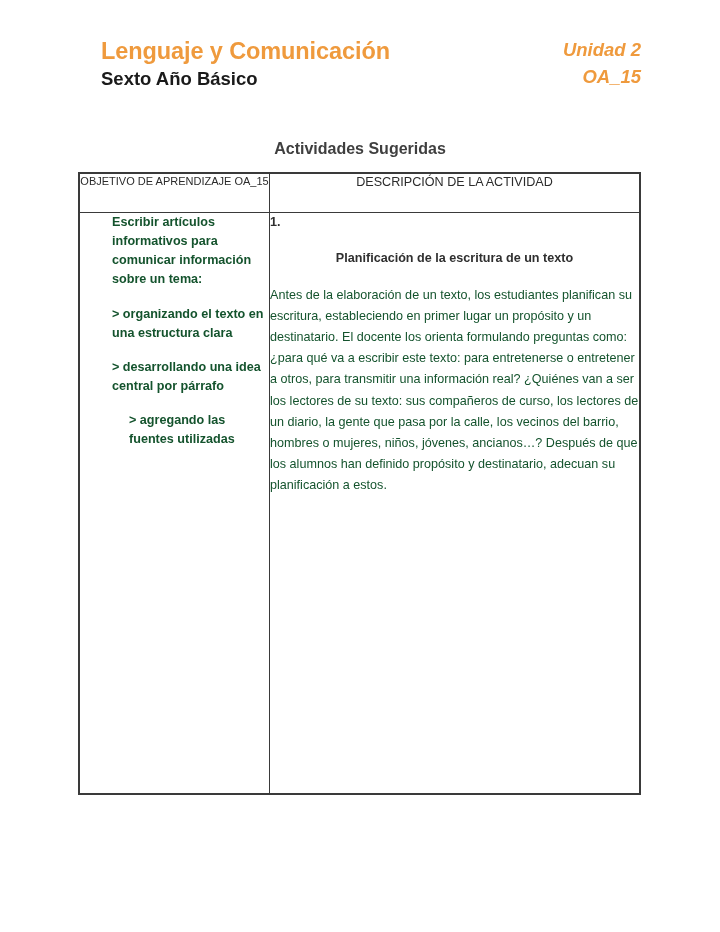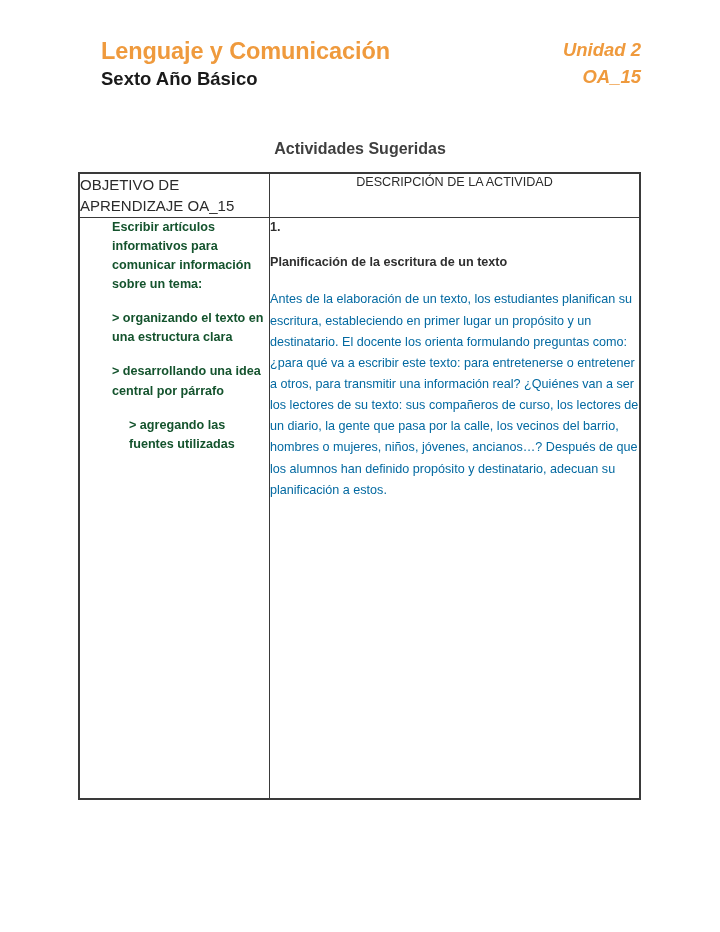--- a/index.html
+++ b/index.html
@@ -99,24 +99,25 @@
   .act-table td {
     border: 1.4px solid #3a3a3a;
     vertical-align: top;
     padding: 0;
   }
   .col-left  { width: 190px; }
   .col-right { width: auto; }
 
   .hdr-cell-left {
     padding: 7px 8px 8px 7px;
-    font-size: 15px;
+    font-size: 11px;
     color: #2b2b2b;
     line-height: 1.42;
     height: 38px;
+    text-align: center;
   }
   .hdr-cell-right {
     padding: 7px 8px 8px 8px;
     font-size: 12.6px;
     color: #2b2b2b;
     text-align: center;
     line-height: 1.42;
   }
 
   .body-cell-left {
@@ -143,24 +144,25 @@
     color: #2f2f2f;
     line-height: 1.5;
     margin: 0 0 17px 0;
   }
   .act-heading {
     font-size: 12.6px;
     font-weight: bold;
     color: #2f2f2f;
     line-height: 1.5;
     margin: 0 0 17px 0;
+    text-align: center;
   }
   .act-para {
     font-size: 12.6px;
-    color: #0369a1;
+    color: #14532d;
     line-height: 1.68;
     margin: 0;
     text-align: left;
   }
 </style>
 </head>
 <body>
 
 <div class="page">
 

